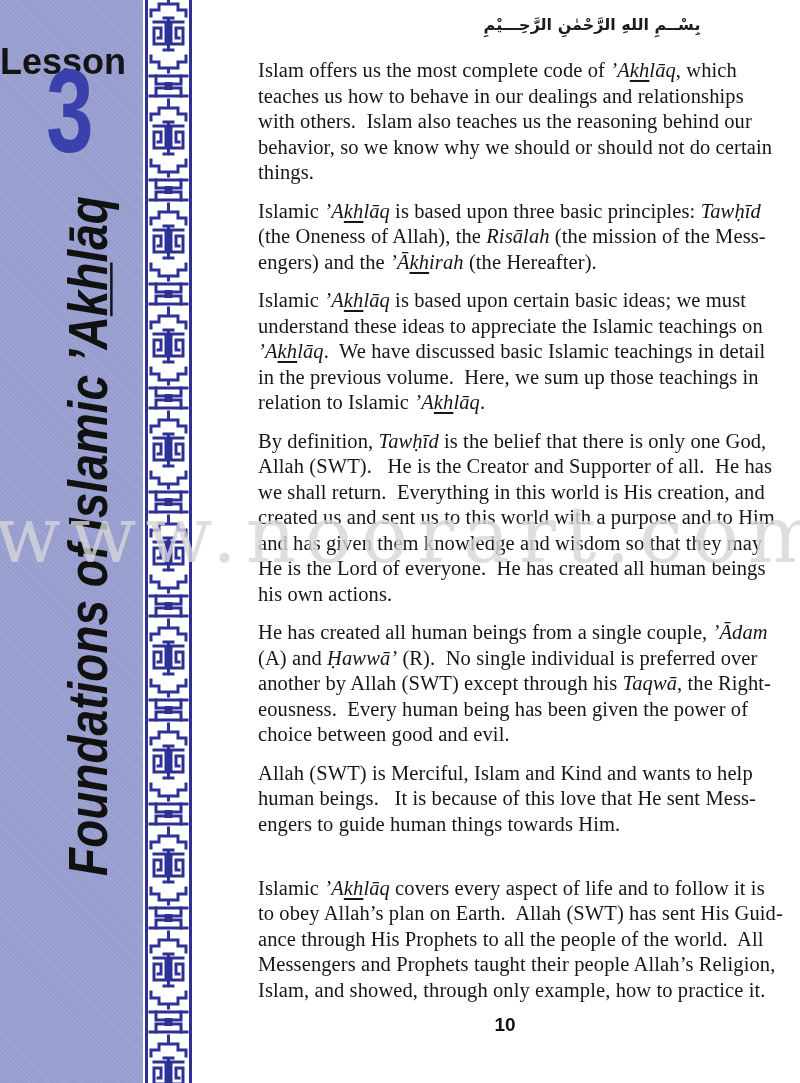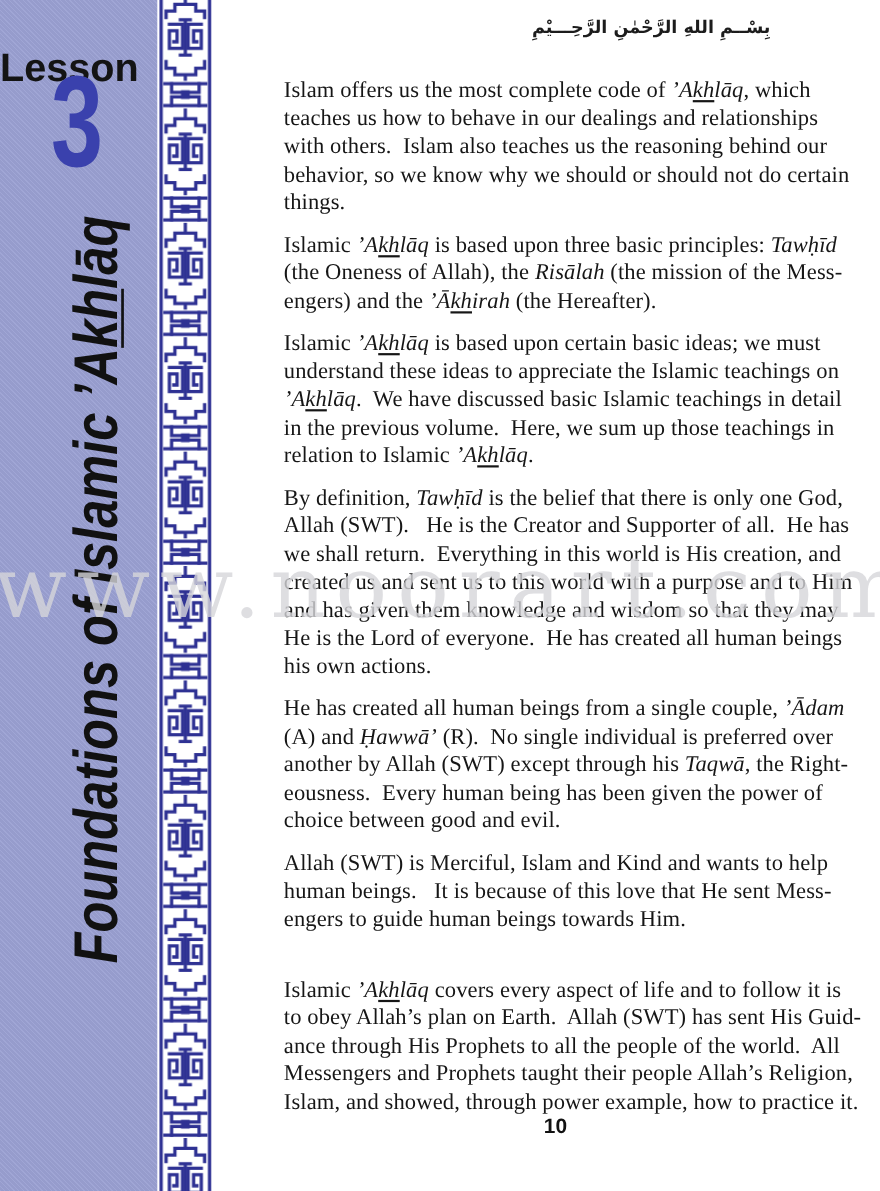--- a/index.html
+++ b/index.html
@@ -51,21 +51,21 @@
     position:absolute;left:440px;top:8px;width:230px;height:32px;
     display:flex;align-items:center;justify-content:center;
     font-family:"DejaVu Sans",sans-serif;
     font-size:16px;font-weight:bold;color:#1c1c1c;
     direction:rtl;
     margin-left:37px;
   }
 
   
   .body-text{position:absolute;left:258px;top:58px;width:535px;color:#161616;}
-  .para{margin:12px 0 13px 0;}
+  .para{margin:0 0 13px 0;}
   .line{
     white-space:pre;height:25.5px;line-height:25.5px;
     font-size:20.5px;letter-spacing:0.1px;
   }
   .line i{font-style:italic;}
 
   
   .page-number{
     position:absolute;left:440px;top:1014px;width:130px;text-align:center;
     font-size:19px;font-weight:bold;color:#111;
@@ -152,29 +152,29 @@
       <div class="para">
         <div class="line">He has created all human beings from a single couple, <i>’Ādam</i></div>
         <div class="line">(A) and <i>Ḥawwā’</i> (R).  No single individual is preferred over</div>
         <div class="line">another by Allah (SWT) except through his <i>Taqwā</i>, the Right-</div>
         <div class="line">eousness.  Every human being has been given the power of</div>
         <div class="line">choice between good and evil.</div>
       </div>
       <div class="para">
         <div class="line">Allah (SWT) is Merciful, Islam and Kind and wants to help</div>
         <div class="line">human beings.   It is because of this love that He sent Mess-</div>
-        <div class="line">engers to guide human beings towards Him.</div>
+        <div class="line">engers to guide human things towards Him.</div>
         <div class="line">&nbsp;</div>
       </div>
       <div class="para">
         <div class="line">Islamic <i>’A<span class="u">kh</span>lāq</i> covers every aspect of life and to follow it is</div>
         <div class="line">to obey Allah’s plan on Earth.  Allah (SWT) has sent His Guid-</div>
         <div class="line">ance through His Prophets to all the people of the world.  All</div>
         <div class="line">Messengers and Prophets taught their people Allah’s Religion,</div>
-        <div class="line">Islam, and showed, through power example, how to practice it.</div>
+        <div class="line">Islam, and showed, through only example, how to practice it.</div>
       </div>
     </div>
 
   <div class="page-number">10</div>
 
   <div class="watermark">www.noorart.com</div>
 
 </div>
 
 </body></html>

